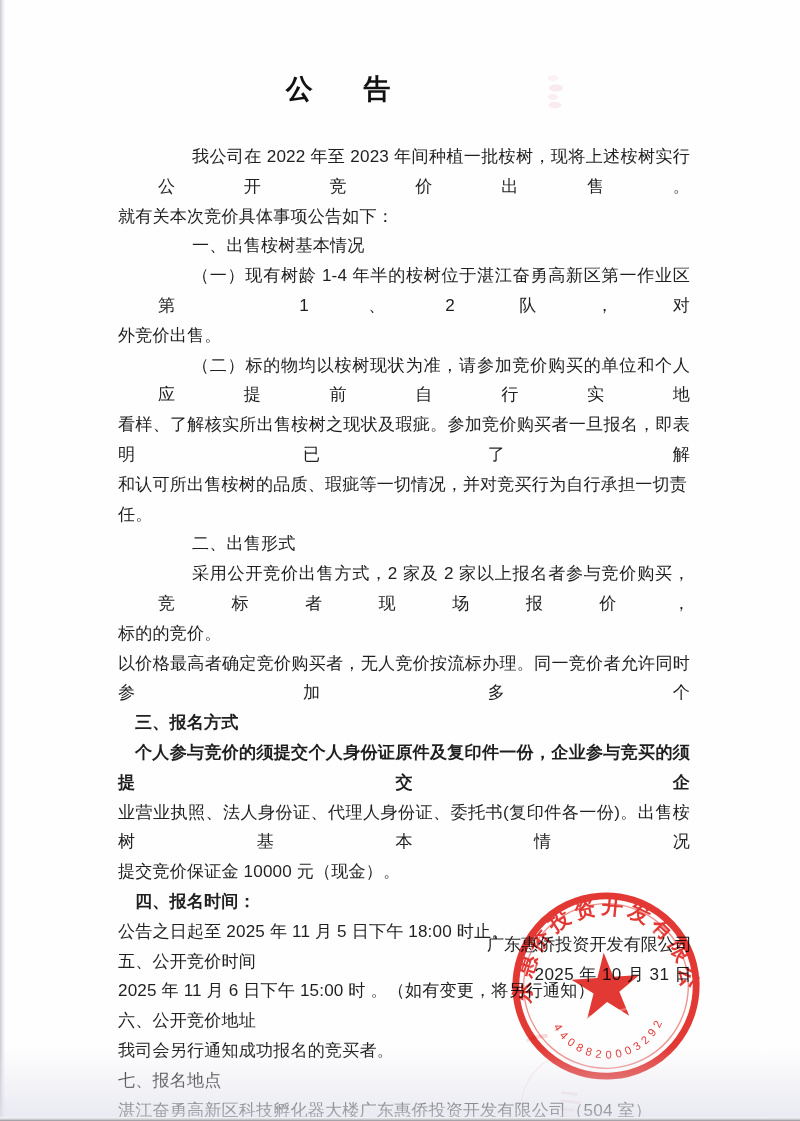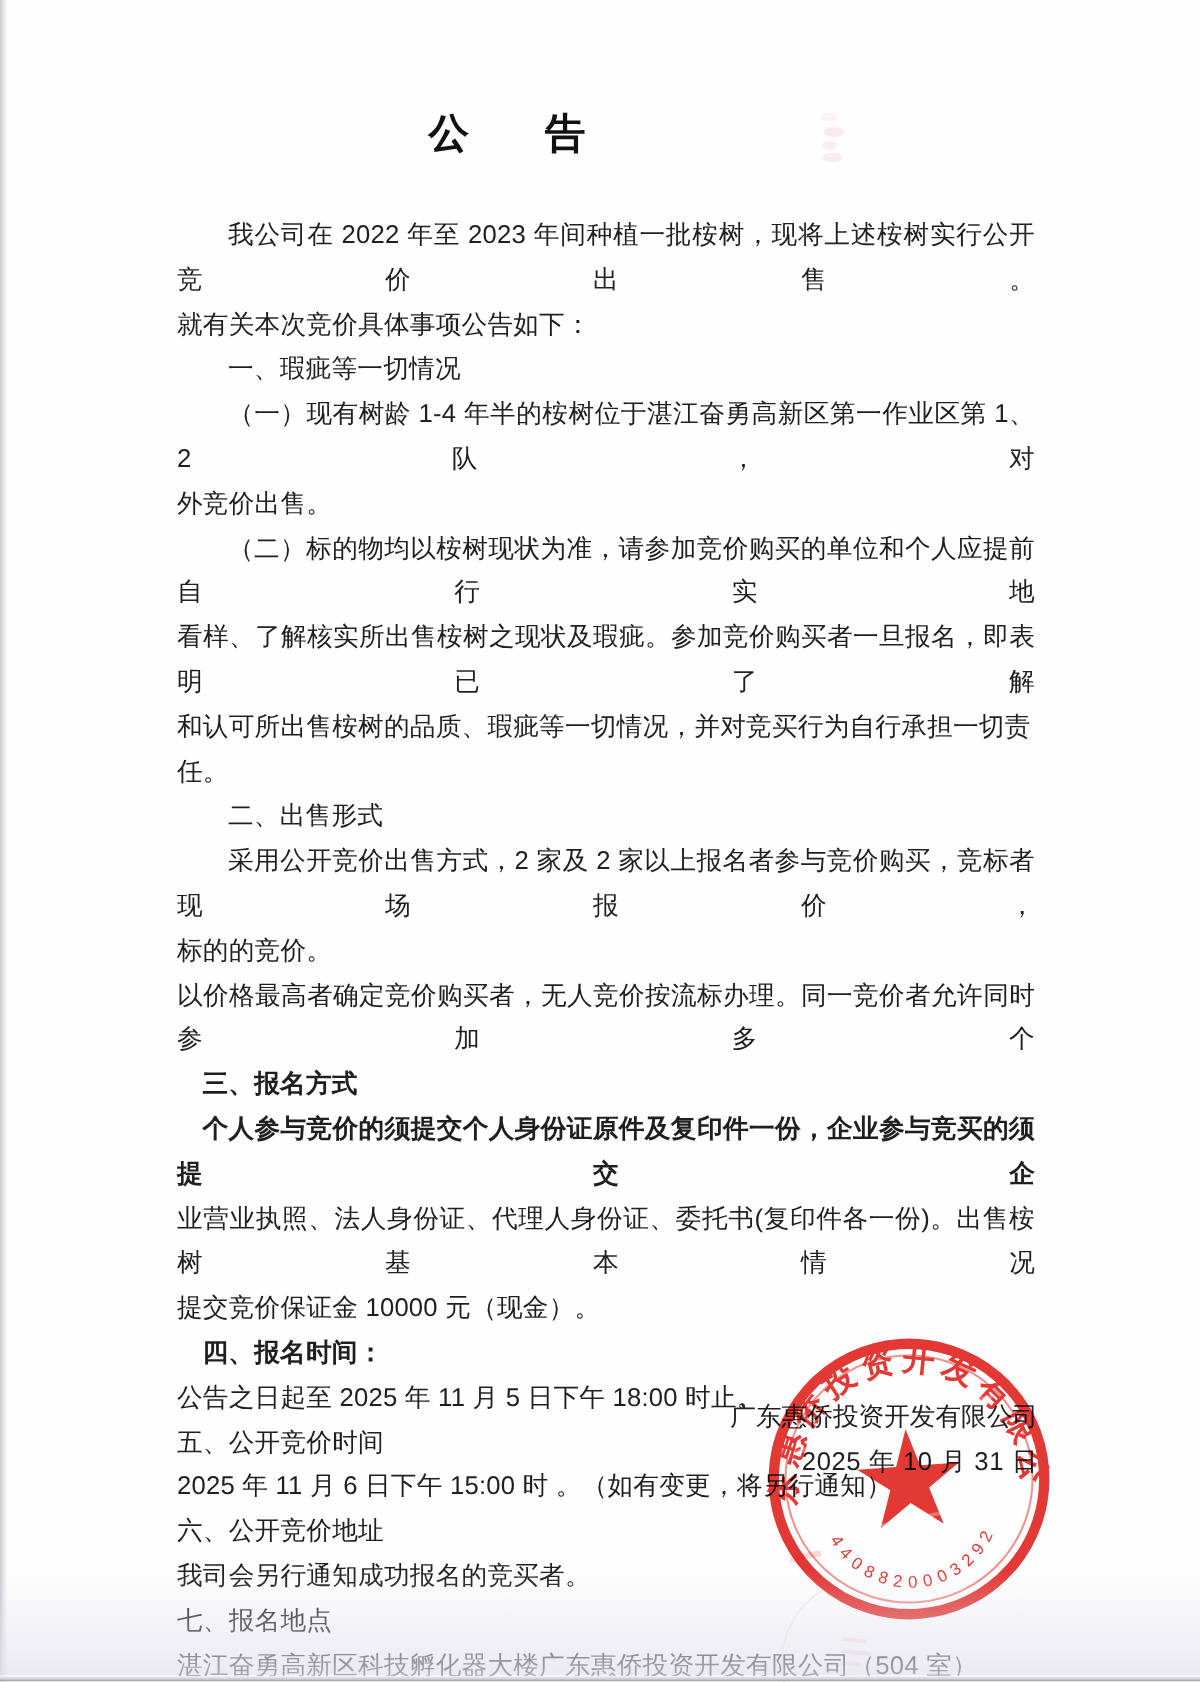--- a/index.html
+++ b/index.html
@@ -68,21 +68,21 @@
     letter-spacing: 0.15px;
     white-space: pre-wrap;
     color: #1f1f1f;
   }
   
   .line.just {
     text-align: justify;
     text-align-last: justify;
   }
   .line.ind1 { text-indent: 17px; font-weight: bold; }
-  .line.ind2 { text-indent: 34px; }
+  .line.ind2 { text-indent: 34px; margin-left: 40px; }
 
   
   .sign {
     position: absolute;
     right: 108px;
     text-align: right;
     font-size: 17.1px;
     line-height: 29.8px;
     color: #1f1f1f;
     white-space: pre;
@@ -145,21 +145,21 @@
         <ellipse cx="12" cy="36" rx="6.5" ry="3.2" opacity="0.50"></ellipse>
       </g>
     </svg>
   </div>
 
   <div class="title">公  告</div>
 
   <div class="doc-body">
       <div class="line just ind2">我公司在 2022 年至 2023 年间种植一批桉树，现将上述桉树实行公开竞价出售。</div>
       <div class="line">就有关本次竞价具体事项公告如下：</div>
-      <div class="line ind2">一、瑕疵等一切情况</div>
+      <div class="line ind2">一、出售桉树基本情况</div>
       <div class="line just ind2">（一）现有树龄 1-4 年半的桉树位于湛江奋勇高新区第一作业区第 1、2 队，对</div>
       <div class="line">外竞价出售。</div>
       <div class="line just ind2">（二）标的物均以桉树现状为准，请参加竞价购买的单位和个人应提前自行实地</div>
       <div class="line just">看样、了解核实所出售桉树之现状及瑕疵。参加竞价购买者一旦报名，即表明已了解</div>
       <div class="line">和认可所出售桉树的品质、瑕疵等一切情况，并对竞买行为自行承担一切责任。</div>
       <div class="line ind2">二、出售形式</div>
       <div class="line just ind2">采用公开竞价出售方式，2 家及 2 家以上报名者参与竞价购买，竞标者现场报价，</div>
       <div class="line">标的的竞价。</div>
       <div class="line just">以价格最高者确定竞价购买者，无人竞价按流标办理。同一竞价者允许同时参加多个</div>
       <div class="line ind1">三、报名方式</div>

